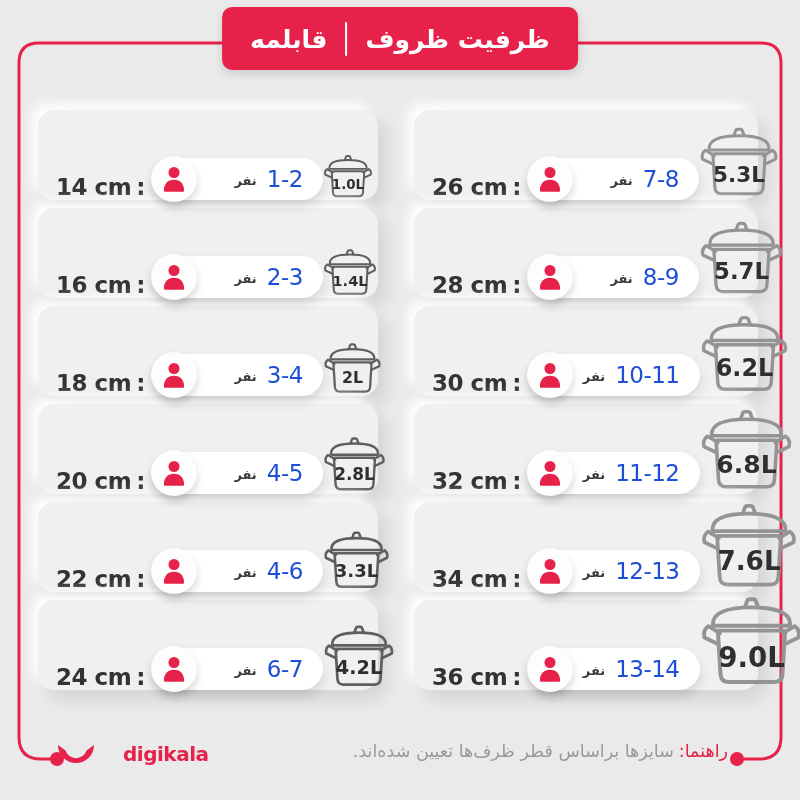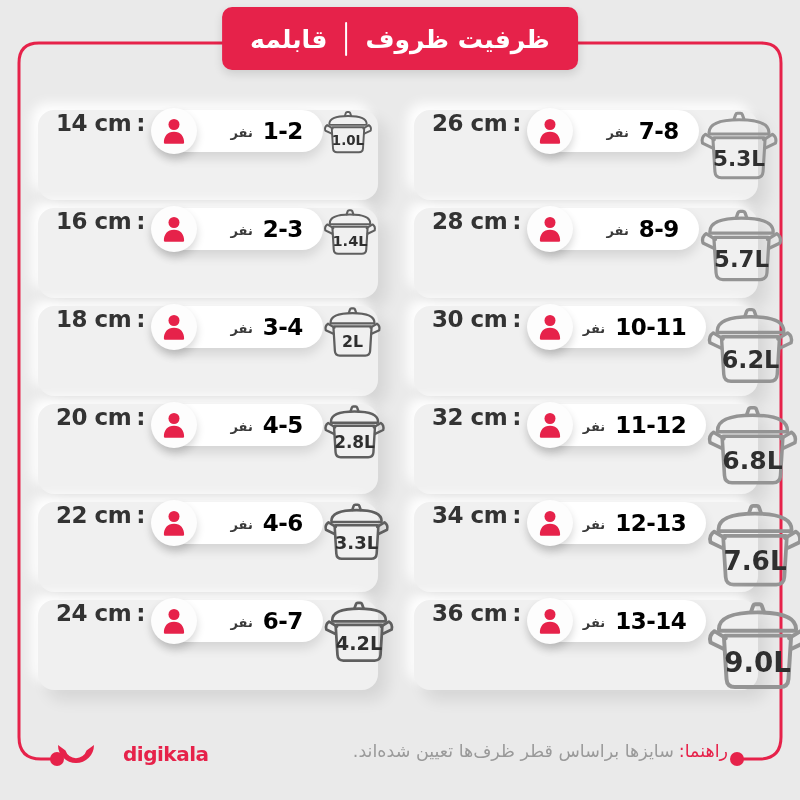--- a/index.html
+++ b/index.html
@@ -20,36 +20,36 @@
   }
   .badge-txt{font-size:25px;font-weight:bold;white-space:nowrap;line-height:1;padding-top:2px;}
   .badge-divider{width:2px;height:34px;background:#ffffff;border-radius:2px;}
   
   .col{position:absolute;top:110px;display:flex;flex-direction:column;gap:8px;z-index:2;}
   .col-left{left:38px;width:340px;}
   .col-right{left:414px;width:344px;}
   .card{
     height:90px;border-radius:16px;background:#f0f0f0;
     box-shadow:9px 10px 16px rgba(0,0,0,0.09), -7px -7px 12px rgba(255,255,255,0.95);
-    display:flex;align-items:flex-start;padding:0 10px 0 18px;box-sizing:border-box;
+    display:flex;align-items:flex-end;padding:0 10px 0 18px;box-sizing:border-box;
   }
   .size-label{
     direction:ltr;font-size:23px;font-weight:bold;color:#333;
     white-space:nowrap;flex:0 0 auto;letter-spacing:-0.5px;
   }
   .size-colon{margin-left:5px;}
   .pill{
     position:relative;direction:rtl;background:#ffffff;border-radius:999px;
     display:flex;align-items:center;gap:10px;
     padding:8px 20px 8px 50px;margin-left:12px;min-width:96px;
     justify-content:flex-start;
     box-shadow:0 6px 12px rgba(0,0,0,0.12);
     flex:0 0 auto;
   }
-  .people-count{font-size:23px;font-weight:bold;color:#000000;direction:ltr;letter-spacing:-0.5px;}
+  .people-count{font-size:23px;font-weight:normal;color:#1d4ed8;direction:ltr;letter-spacing:-0.5px;}
   .people-unit{font-size:13px;font-weight:bold;color:#3a3a3a;padding-top:3px;}
   .person-circle{
     position:absolute;left:-6px;top:50%;transform:translateY(-50%);
     width:46px;height:46px;border-radius:50%;background:#fdfdfd;
     box-shadow:0 5px 9px rgba(0,0,0,0.16);
     display:flex;align-items:center;justify-content:center;
   }
   .person-circle svg{width:30px;height:30px;}
   .pot-wrap{margin-left:auto;display:flex;align-items:center;justify-content:flex-end;}
   .pot-line{fill:none;stroke-width:4;stroke-linecap:round;stroke-linejoin:round;}

